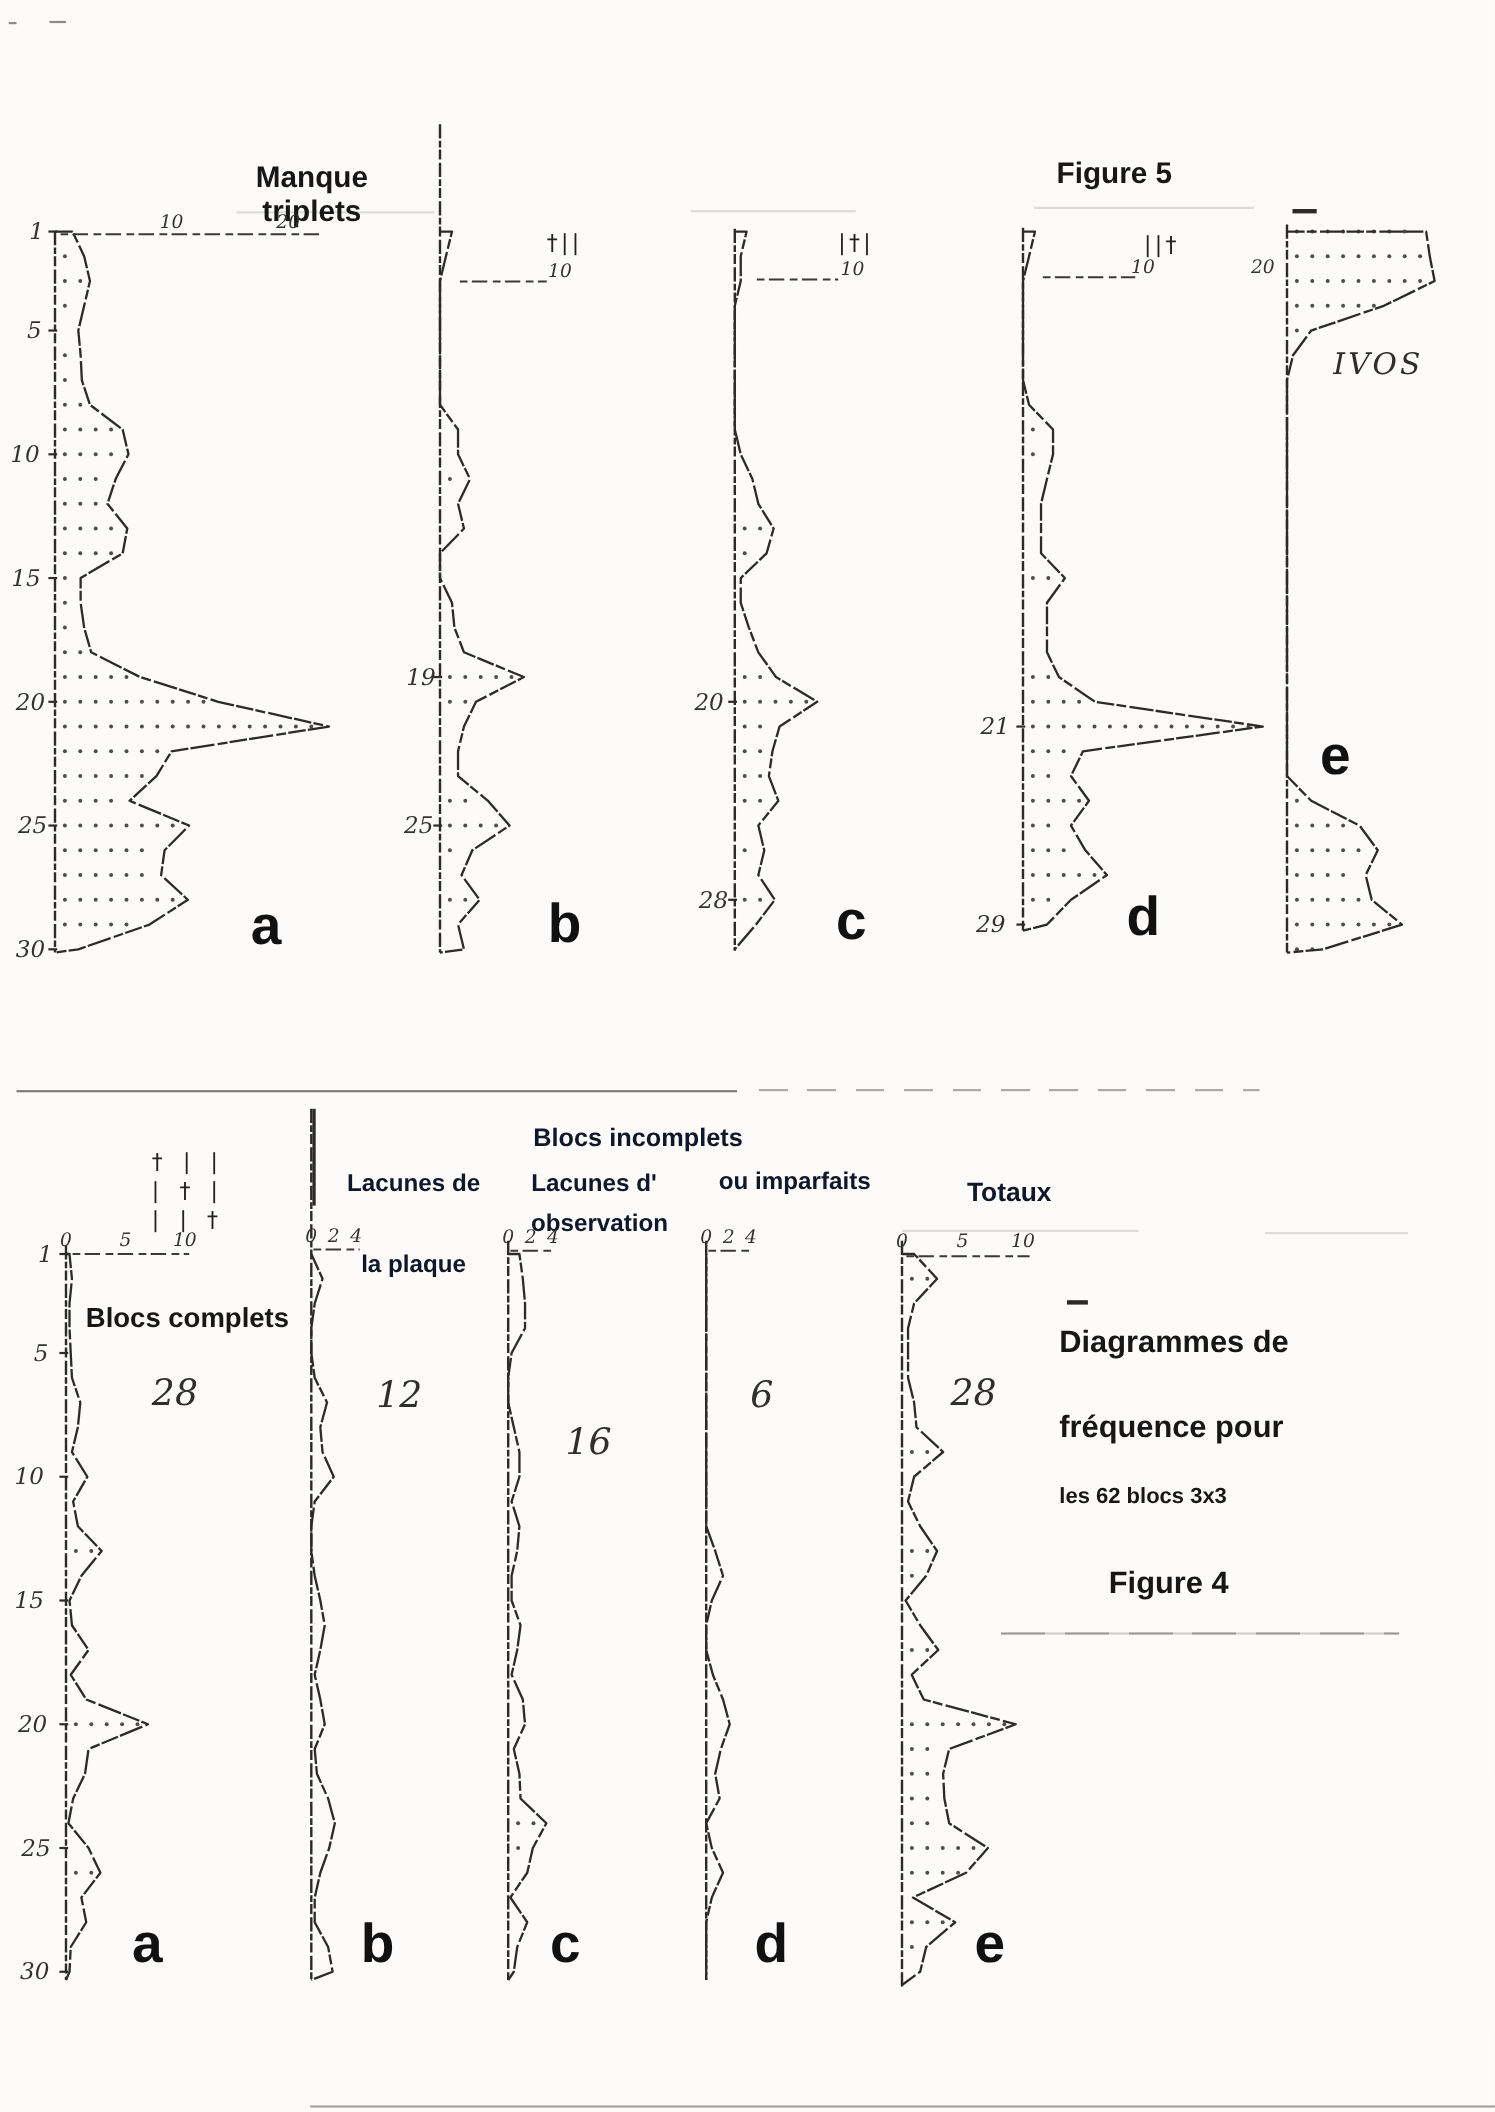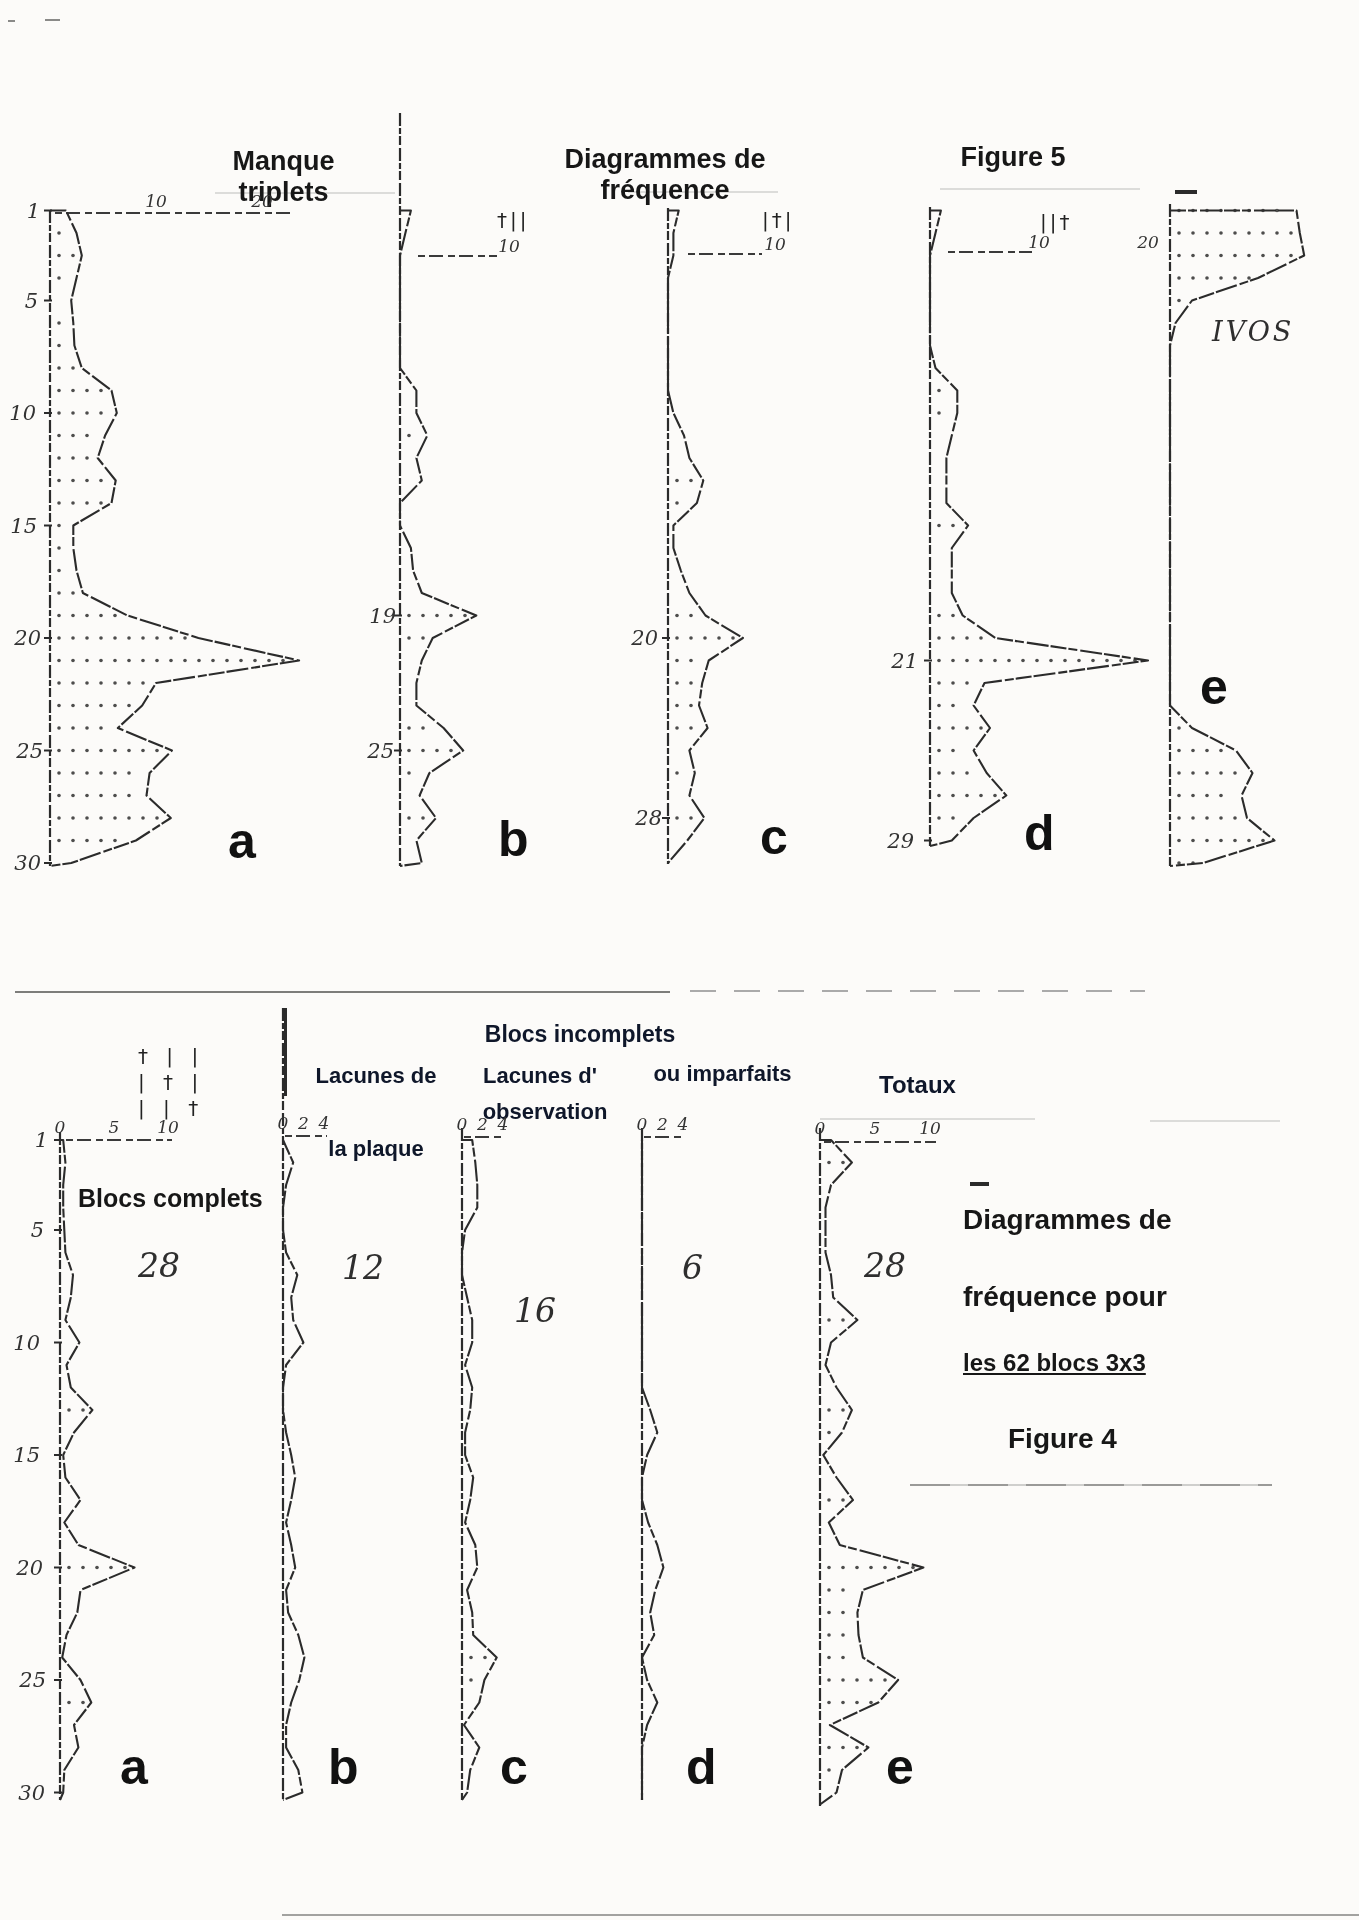--- a/index.html
+++ b/index.html
@@ -26,21 +26,20 @@
   <div class="abs darkline" style="left:45px;top:19px;width:15px;"></div>
   <div class="abs faint" style="left:215px;top:192px;width:180px;"></div>
   <div class="abs faint" style="left:628px;top:191px;width:150px;"></div>
   <div class="abs faint" style="left:940px;top:188px;width:200px;"></div>
   <div class="abs faint" style="left:820px;top:1118px;width:215px;"></div>
   <div class="abs faint" style="left:1150px;top:1120px;width:130px;"></div>
   <div class="abs" style="left:1175px;top:190px;width:22px;height:4px;background:#2b2b2b;"></div>
   <div class="abs" style="left:970px;top:1182px;width:19px;height:4px;background:#2b2b2b;"></div>
 
   <div class="abs ptitle" style="left:186px;top:146px;width:195px;text-align:center;">Manque triplets</div>
-  <div class="abs ptitle" style="left:515px;top:144px;width:300px;text-align:center;">Diagrammes de fréquence</div>
   <div class="abs ptitle" style="left:948px;top:142px;width:130px;text-align:center;">Figure 5</div>
 
   <div class="abs sym" style="left:497px;top:208px;">†||</div>
   <div class="abs sym" style="left:762px;top:208px;">|†|</div>
   <div class="abs sym" style="left:1040px;top:210px;">||†</div>
 
   <div class="abs hand" style="left:1212px;top:316px;font-size:27px;letter-spacing:3px;">IVOS</div>
   <div class="abs letter" style="left:228px;top:812px;">a</div>
   <div class="abs letter" style="left:498px;top:810px;">b</div>
   <div class="abs letter" style="left:760px;top:808px;">c</div>
@@ -65,21 +64,21 @@
   <div class="abs sym" style="left:138px;top:1096px;letter-spacing:6px;">| | †</div>
 
   <div class="abs hand count" style="left:138px;top:1246px;">28</div>
   <div class="abs hand count" style="left:342px;top:1248px;">12</div>
   <div class="abs hand count" style="left:514px;top:1271px;margin-top:20px;">16</div>
   <div class="abs hand count" style="left:682px;top:1248px;">6</div>
   <div class="abs hand count" style="left:864px;top:1246px;">28</div>
 
   <div class="abs ptitle" style="left:963px;top:1204px;font-size:28px;">Diagrammes de</div>
   <div class="abs ptitle" style="left:963px;top:1281px;font-size:28px;">fréquence pour</div>
-  <div class="abs ptitle" style="left:963px;top:1349px;font-size:24px;text-decoration:underline;">les 62 blocs 3x3</div>
+  <div class="abs ptitle" style="left:963px;top:1349px;font-size:20px;">les 62 blocs 3x3</div>
   <div class="abs ptitle" style="left:1008px;top:1423px;font-size:28px;">Figure 4</div>
   <div class="abs" style="left:910px;top:1484px;width:362px;height:2px;background:repeating-linear-gradient(90deg,#9a9a98 0 40px,#cfcfcd 40px 58px);"></div>
 
   <div class="abs letter" style="left:120px;top:1738px;">a</div>
   <div class="abs letter" style="left:328px;top:1738px;">b</div>
   <div class="abs letter" style="left:500px;top:1738px;">c</div>
   <div class="abs letter" style="left:686px;top:1738px;">d</div>
   <div class="abs letter" style="left:886px;top:1738px;">e</div>
 
   <div class="abs" style="left:282px;top:1914px;width:1077px;height:2px;background:#a2a2a0;"></div>

